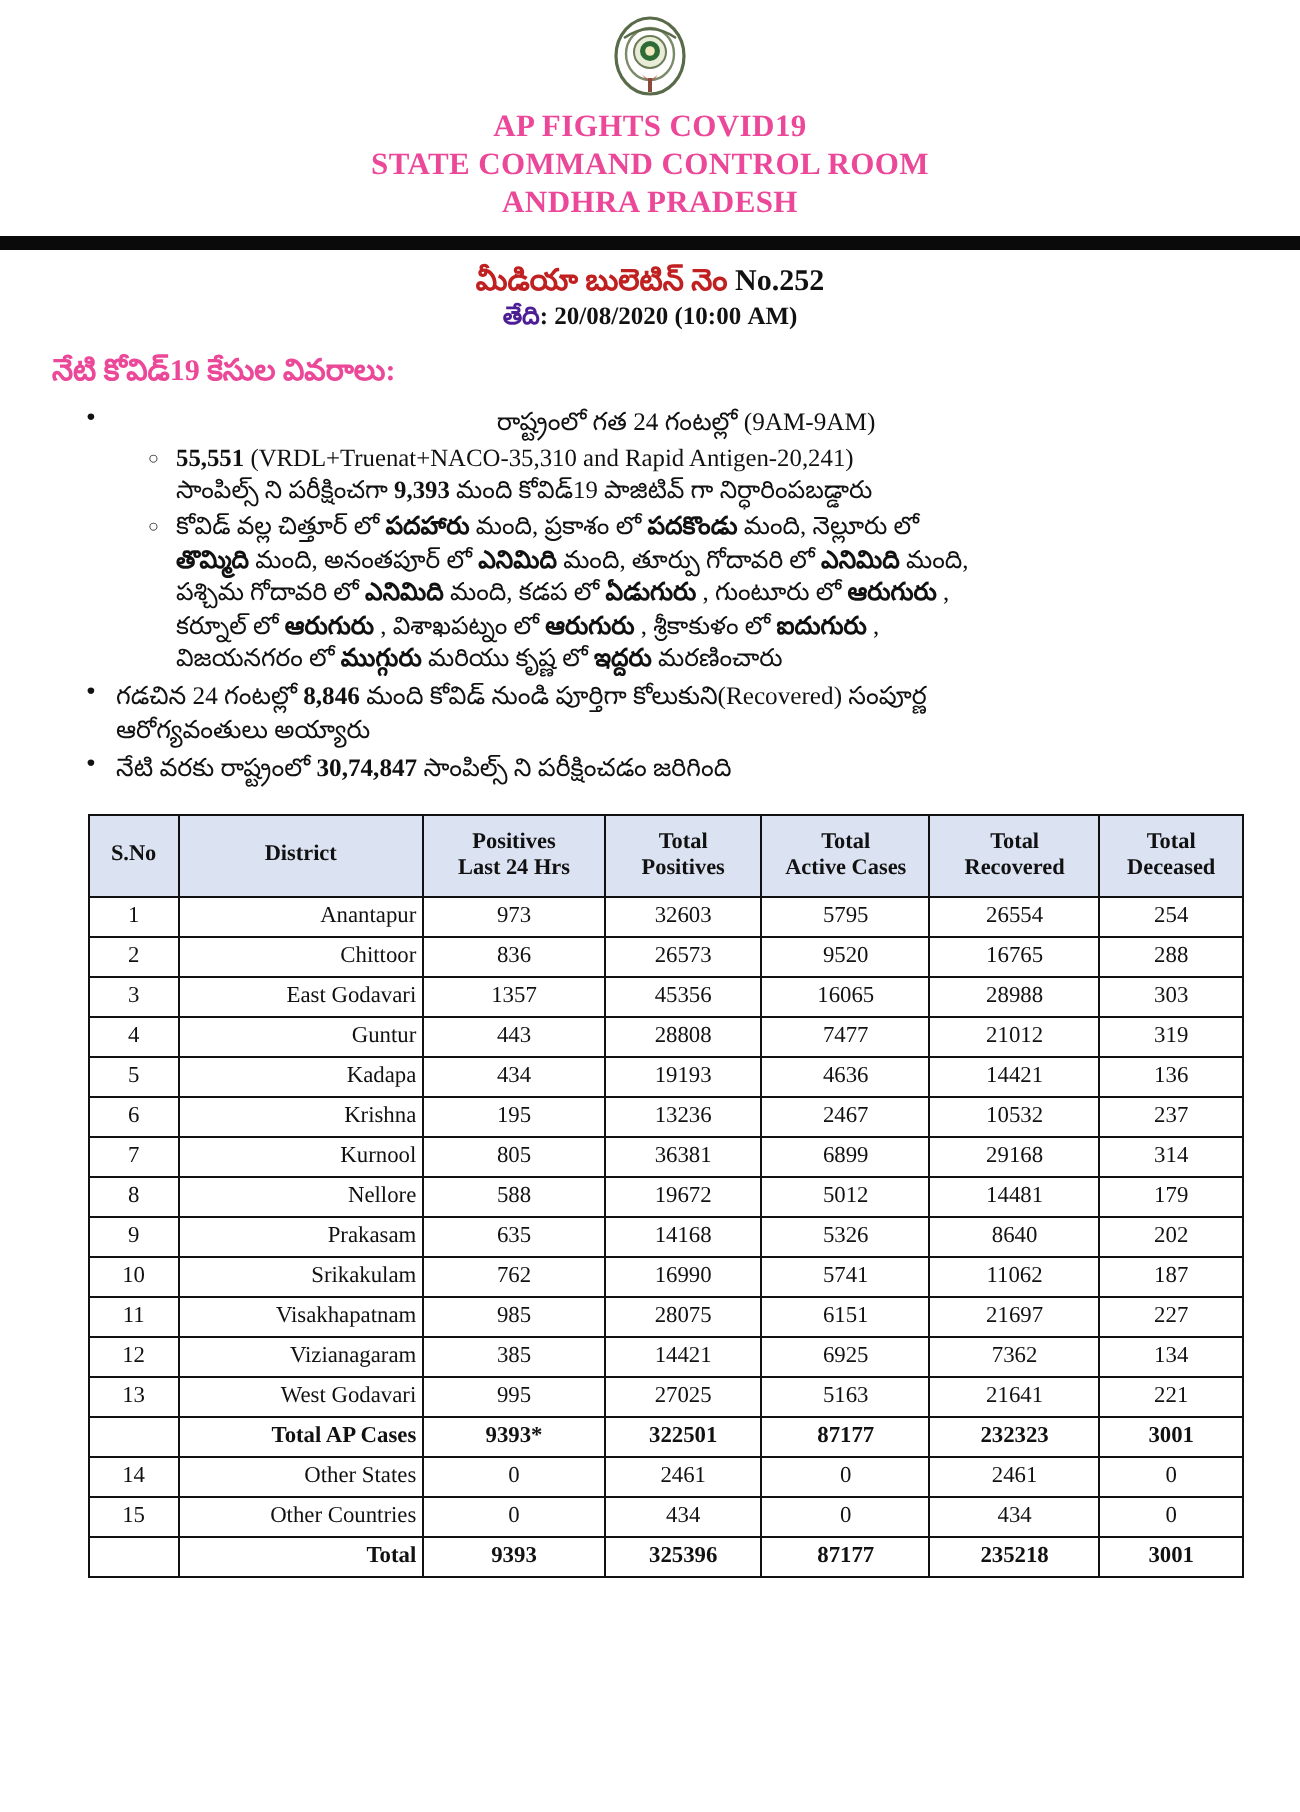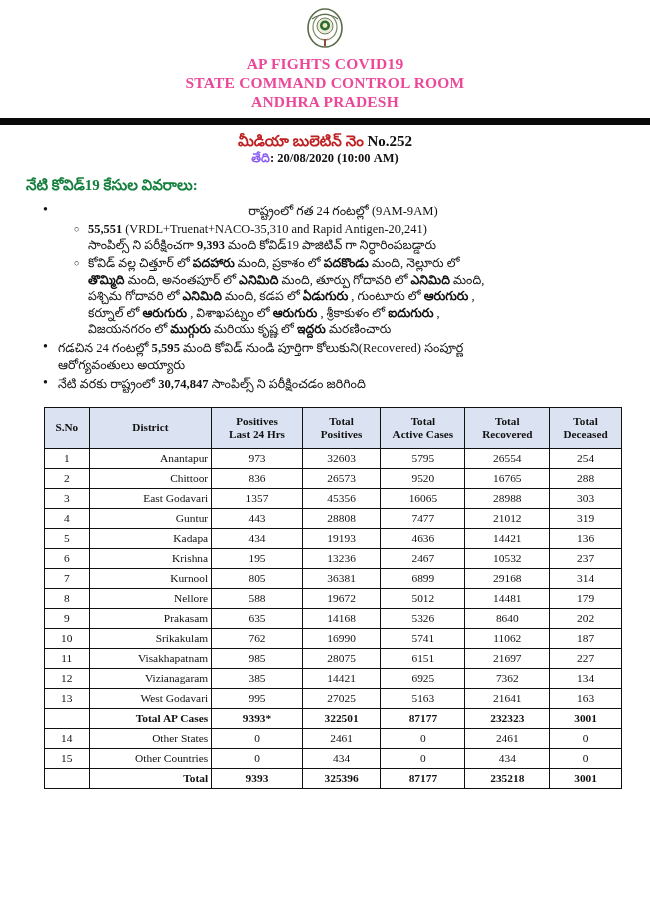--- a/index.html
+++ b/index.html
@@ -58,32 +58,32 @@
     color: #111111;
   }
   .bulletin-date {
     font-family: "Liberation Serif", serif;
     font-weight: bold;
     font-size: 12.5px;
     color: #111111;
     line-height: 17px;
   }
   .bulletin-date .te {
-    color: #8b5cf6;
+    color: #4c1d95;
   }
 
   
   .body-wrap {
     padding: 6px 22px 0 26px;
   }
   .section-title {
     font-family: "Liberation Serif", serif;
     font-weight: bold;
     font-size: 15px;
-    color: #15803d;
+    color: #ec4899;
     margin: 4px 0 6px 0;
   }
 
   ul.lv1 {
     list-style: none;
     margin: 0;
     padding: 0 0 0 32px;
   }
   ul.lv1 > li {
     position: relative;
@@ -245,21 +245,21 @@
           <span class="b">ఇద్దరు</span>
           <span>  మరణించారు</span>
         </li>
       </ul>
     </li>
   </ul>
 
   <ul class="lv1 spaced-list">
     <li>
       <span>గడచిన 24 గంటల్లో</span>
-      <span class="b">5,595</span>
+      <span class="b">8,846</span>
       <span>మంది కోవిడ్ నుండి పూర్తిగా కోలుకుని(Recovered) సంపూర్ణ</span><br>
       <span>ఆరోగ్యవంతులు అయ్యారు</span>
     </li>
     <li>
       <span>నేటి వరకు రాష్ట్రంలో</span>
       <span class="b">30,74,847</span>
       <span>సాంపిల్స్ ని పరీక్షించడం జరిగింది</span>
     </li>
   </ul>
 </div>
@@ -401,21 +401,21 @@
           <td class="c-num">7362</td>
           <td class="c-num">134</td>
         </tr>
         <tr>
           <td class="c-sno">13</td>
           <td class="c-dist">West Godavari</td>
           <td class="c-num">995</td>
           <td class="c-num">27025</td>
           <td class="c-num">5163</td>
           <td class="c-num">21641</td>
-          <td class="c-num">163</td>
+          <td class="c-num">221</td>
         </tr>
         <tr class="total-row">
           <td class="c-sno"></td>
           <td class="c-dist">Total AP Cases</td>
           <td class="c-num">9393*</td>
           <td class="c-num">322501</td>
           <td class="c-num">87177</td>
           <td class="c-num">232323</td>
           <td class="c-num">3001</td>
         </tr>

